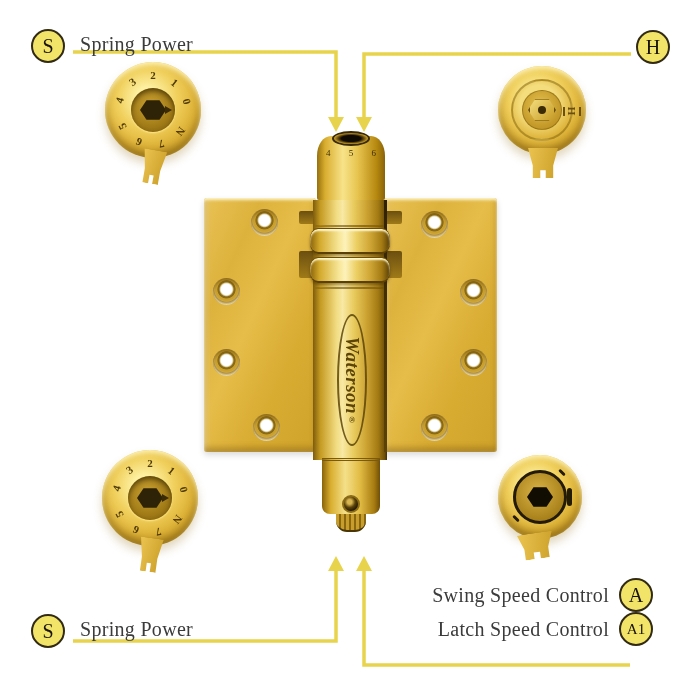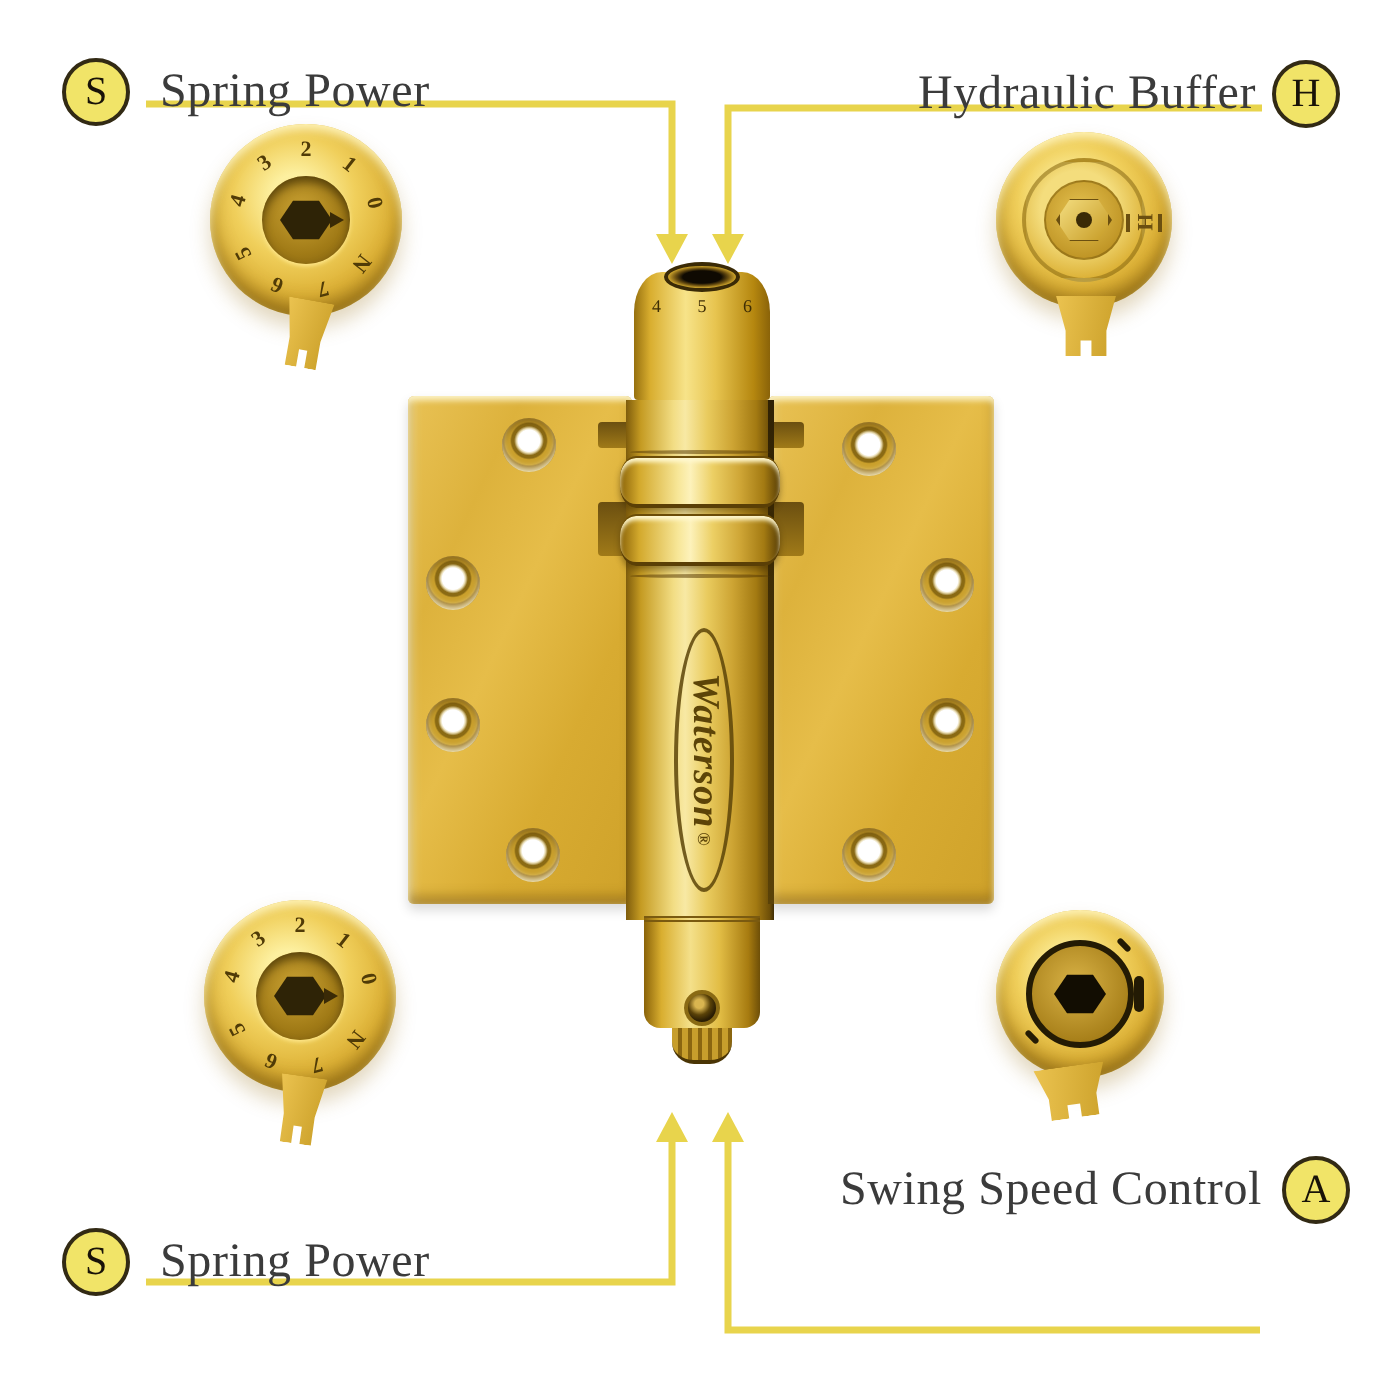--- a/index.html
+++ b/index.html
@@ -4,32 +4,32 @@
 <style>
   html,body{margin:0;padding:0;background:#ffffff;}
   .stage{position:relative;width:700px;height:700px;background:#fff;overflow:hidden;
          font-family:"Liberation Serif",serif;}
   .stage *{box-sizing:border-box;}
 
   
   svg.connectors{position:absolute;left:0;top:0;pointer-events:none;}
 
   
-  .callout-text{position:absolute;font-size:24px;color:#3b3b3b;letter-spacing:.3px;white-space:nowrap;}
+  .callout-text{position:absolute;font-size:20px;color:#3b3b3b;letter-spacing:.3px;white-space:nowrap;}
   .badge{position:absolute;width:34px;height:34px;border-radius:50%;background:#f1e468;
          border:2px solid #322a14;display:flex;align-items:center;justify-content:center;
          font-size:20px;color:#181208;}
   #badge-tl{left:31px;top:29px;}
   #badge-tr{left:636px;top:30px;}
   #badge-bl{left:31px;top:614px;}
   #label-tl{left:80px;top:33px;}
   #label-tr{right:72px;top:34px;}
   #label-bl{left:80px;top:618px;}
 
-  .ctrl-rows{position:absolute;right:25px;top:578px;display:flex;flex-direction:column;}
+  .ctrl-rows{position:absolute;right:47px;top:578px;display:flex;flex-direction:column;}
   .ctrl-row{height:34px;display:flex;align-items:center;justify-content:flex-end;}
   .ctrl-row .callout-text{position:static;margin-right:10px;}
   .ctrl-row .badge{position:static;flex:0 0 auto;}
   .badge.small-text{font-size:15px;}
 
   
   .plate{position:absolute;top:198px;height:254px;border-radius:3px;
     background:linear-gradient(115deg,#e9c255 0%,#ddb23c 25%,#e6bd49 45%,#d8ab31 70%,#cfa22a 100%);
     box-shadow:inset 0 2px 3px rgba(255,248,210,.9),inset 0 -4px 6px rgba(110,75,8,.45),
                inset 3px 0 5px rgba(255,248,210,.45),0 3px 6px rgba(0,0,0,.15);}
@@ -144,30 +144,33 @@
       <polygon points="328,117 344,117 336,132"></polygon>
       <polygon points="356,117 372,117 364,132"></polygon>
       <polygon points="328,571 344,571 336,556"></polygon>
       <polygon points="356,571 372,571 364,556"></polygon>
     </g>
   </svg>
 
   <div class="badge" id="badge-tl">S</div>
   <div class="callout-text" id="label-tl">Spring Power</div>
 
-  <div class="callout-text" id="label-tr">Hydraulic Buffer</div>
   <div class="badge" id="badge-tr">H</div>
 
   <div class="badge" id="badge-bl">S</div>
   <div class="callout-text" id="label-bl">Spring Power</div>
 
   <div class="ctrl-rows">
     <div class="ctrl-row">
       <span class="callout-text">Swing Speed Control</span>
       <span class="badge">A</span>
+    </div>
+    <div class="ctrl-row">
+      <span class="callout-text">Latch Speed Control</span>
+      <span class="badge small-text">A1</span>
     </div>
   </div>
 
   <div class="plate left"></div>
   <div class="plate right"></div>
 
   <div class="knuckle-slot" style="left:299px;top:211px;height:13px;"></div>
   <div class="knuckle-slot" style="left:299px;top:251px;height:27px;"></div>
   <div class="knuckle-slot" style="left:384px;top:211px;height:13px;"></div>
   <div class="knuckle-slot" style="left:384px;top:251px;height:27px;"></div>

